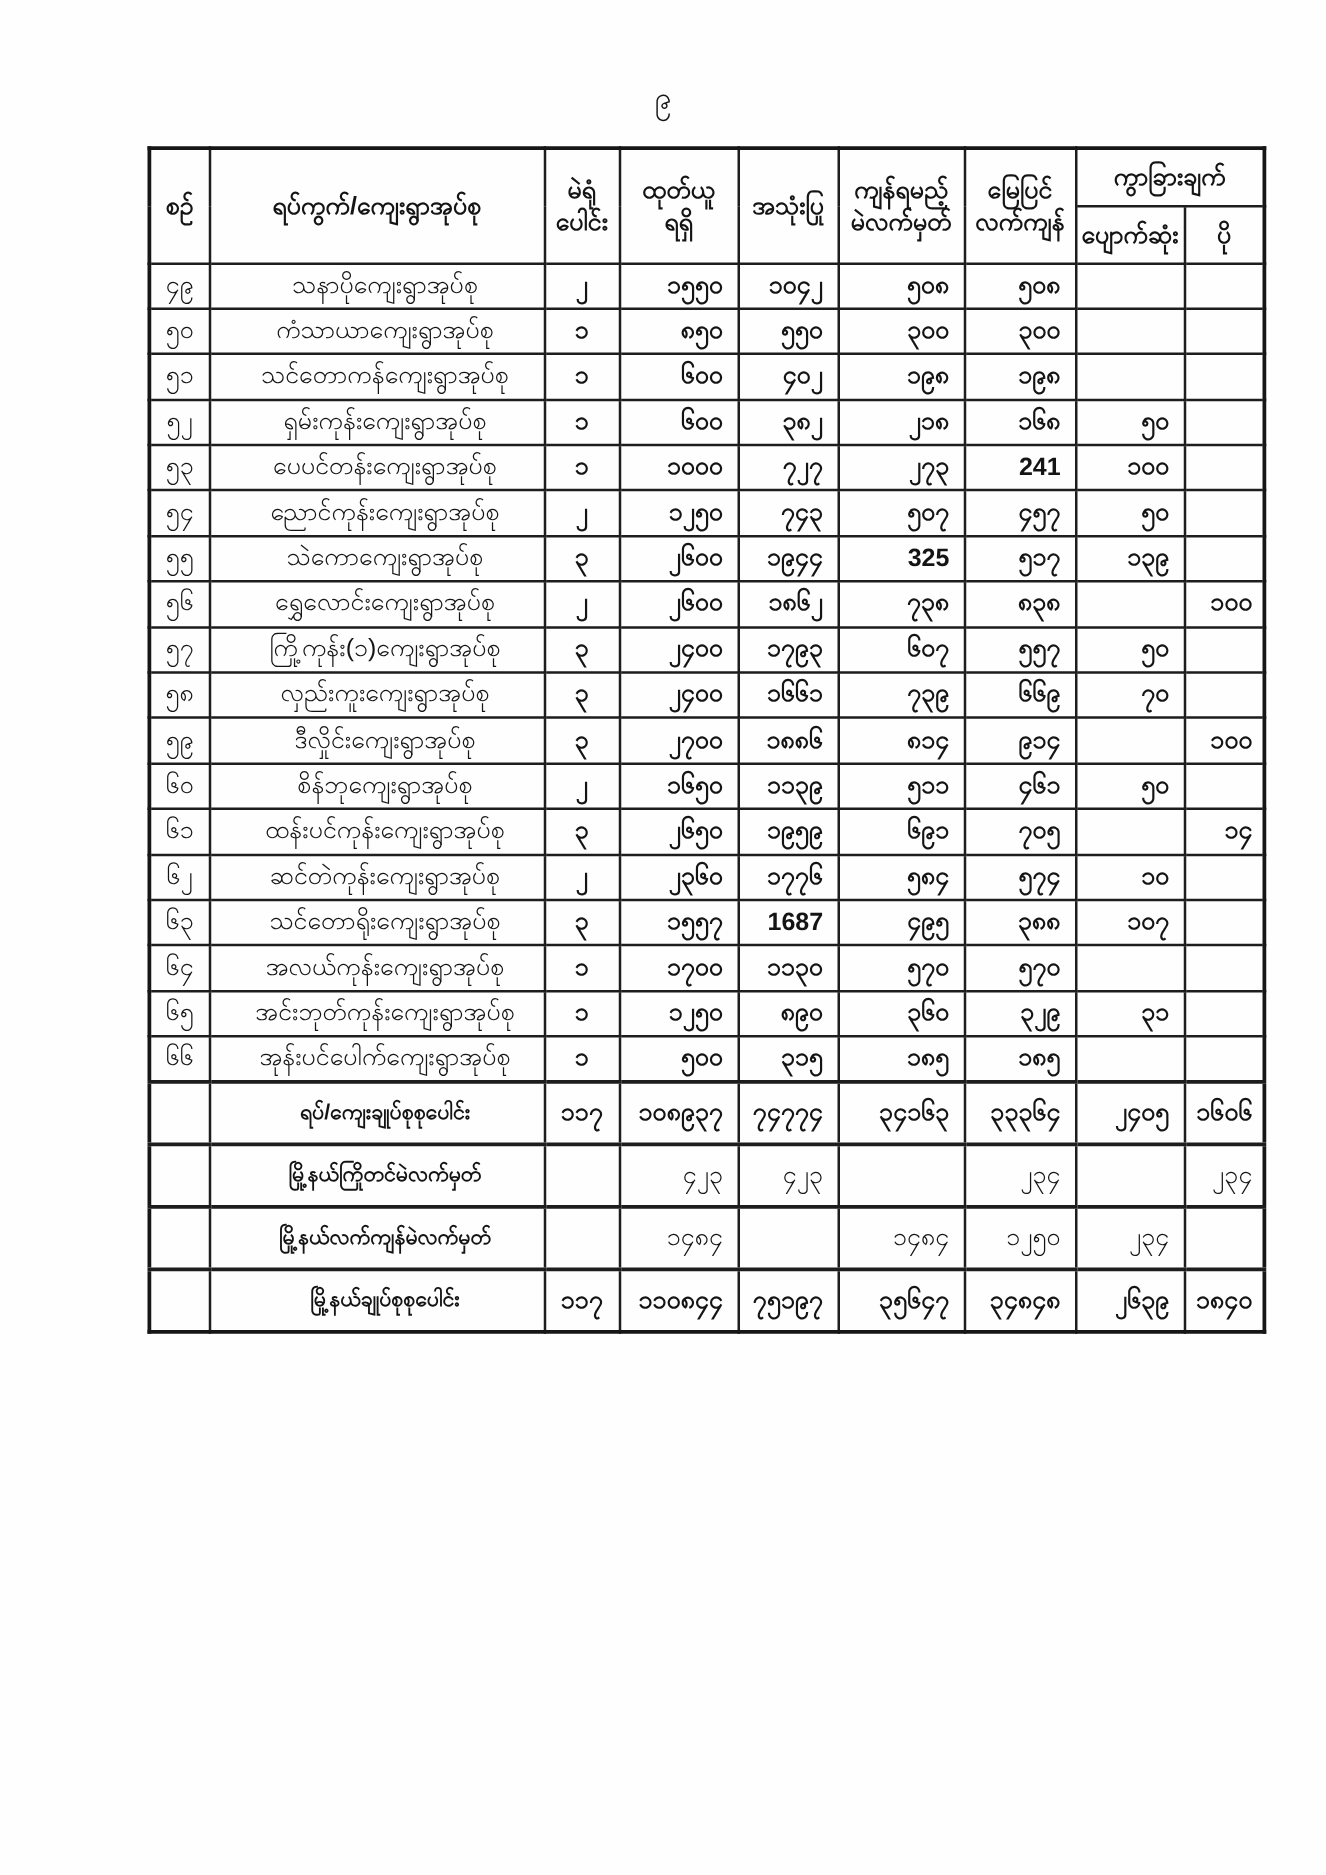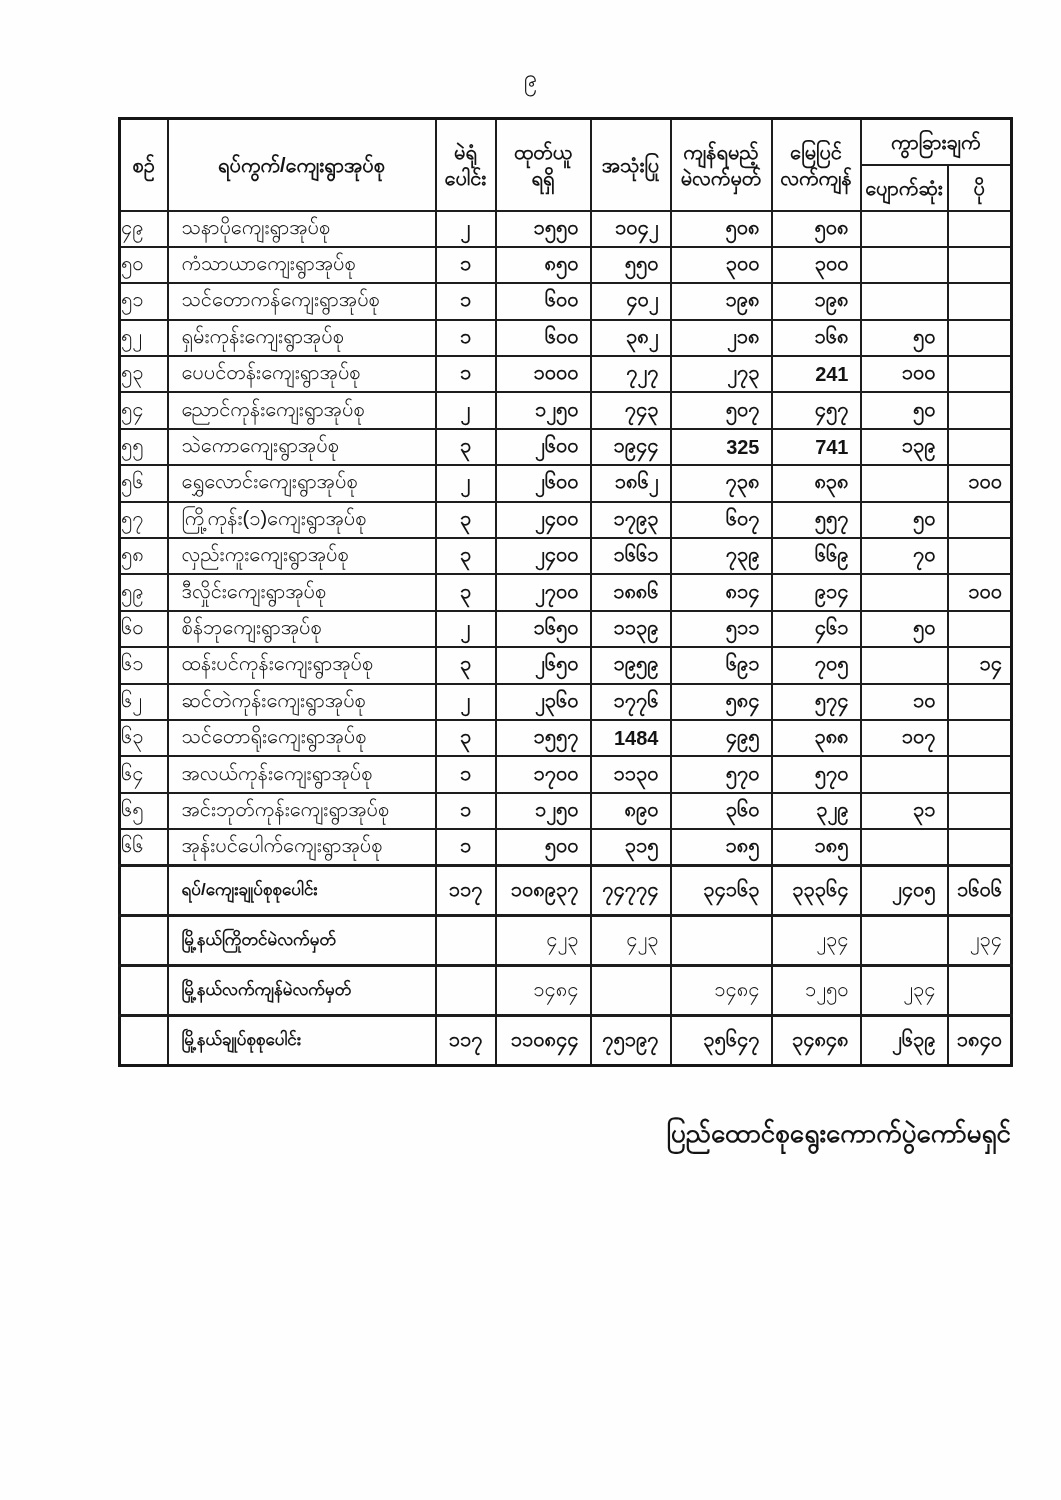--- a/index.html
+++ b/index.html
@@ -28,22 +28,22 @@
     overflow:hidden;
     color:#141414;
   }
   .ballot-table thead th {
     font-weight:700; font-size:20px; text-align:center;
     line-height:1.3; padding:2px 2px; vertical-align:middle;
   }
   .ballot-table thead tr { height:46px; }
   .hdr-line { display:block;font-family:Liberation Serif, serif; }
   tbody tr.data-row { height:36.4px; }
-  td.c-no   { font-size:20px; font-weight:400; }
-  td.c-name { text-align:left; padding-left:13px; font-size:20px; font-weight:400; }
+  td.c-no   { text-align:center; font-size:20px; font-weight:400; }
+  td.c-name { text-align:center; padding-left:13px; font-size:20px; font-weight:400; }
   td.c-st   { text-align:center; font-size:20px; font-weight:700; }
   td.c-num  { text-align:right; padding-right:11px; font-size:20px; font-weight:700;
               font-variant-numeric:tabular-nums; }
   td.c-extra{ padding-right:8px; }
   tbody tr.summary-row { height:50px; }
   tbody tr.summary-row td { border-top-width:3px; }
   tbody tr.summary-row td.c-name { font-weight:700; font-size:17px; }
   tbody tr.summary-row.thin-nums td.c-num,
   tbody tr.summary-row.thin-nums td.c-st { font-weight:400; }
   .signature {
@@ -172,21 +172,21 @@
       <td class="c-num c-extra"></td>
     </tr>
 
     <tr class="data-row">
       <td class="c-no">၅၅</td>
       <td class="c-name">သဲကောကျေးရွာအုပ်စု</td>
       <td class="c-st">၃</td>
       <td class="c-num">၂၆၀၀</td>
       <td class="c-num">၁၉၄၄</td>
       <td class="c-num">325</td>
-      <td class="c-num">741</td>
+      <td class="c-num">၅၁၇</td>
       <td class="c-num">၁၃၉</td>
       <td class="c-num c-extra"></td>
     </tr>
 
     <tr class="data-row">
       <td class="c-no">၅၆</td>
       <td class="c-name">ရွှေလောင်းကျေးရွာအုပ်စု</td>
       <td class="c-st">၂</td>
       <td class="c-num">၂၆၀၀</td>
       <td class="c-num">၁၈၆၂</td>
@@ -266,21 +266,21 @@
       <td class="c-num">၅၇၄</td>
       <td class="c-num">၁၀</td>
       <td class="c-num c-extra"></td>
     </tr>
 
     <tr class="data-row">
       <td class="c-no">၆၃</td>
       <td class="c-name">သင်တောရိုးကျေးရွာအုပ်စု</td>
       <td class="c-st">၃</td>
       <td class="c-num">၁၅၅၇</td>
-      <td class="c-num">1484</td>
+      <td class="c-num">1687</td>
       <td class="c-num">၄၉၅</td>
       <td class="c-num">၃၈၈</td>
       <td class="c-num">၁၀၇</td>
       <td class="c-num c-extra"></td>
     </tr>
 
     <tr class="data-row">
       <td class="c-no">၆၄</td>
       <td class="c-name">အလယ်ကုန်းကျေးရွာအုပ်စု</td>
       <td class="c-st">၁</td>
@@ -360,15 +360,14 @@
       <td class="c-num">၇၅၁၉၇</td>
       <td class="c-num">၃၅၆၄၇</td>
       <td class="c-num">၃၄၈၄၈</td>
       <td class="c-num">၂၆၃၉</td>
       <td class="c-num c-extra">၁၈၄၀</td>
     </tr>
   </tbody>
     </table>
   </div>
 
-  <div class="signature">ပြည်ထောင်စုရွေးကောက်ပွဲကော်မရှင်</div>
 
 </div>
 
 </body></html>

